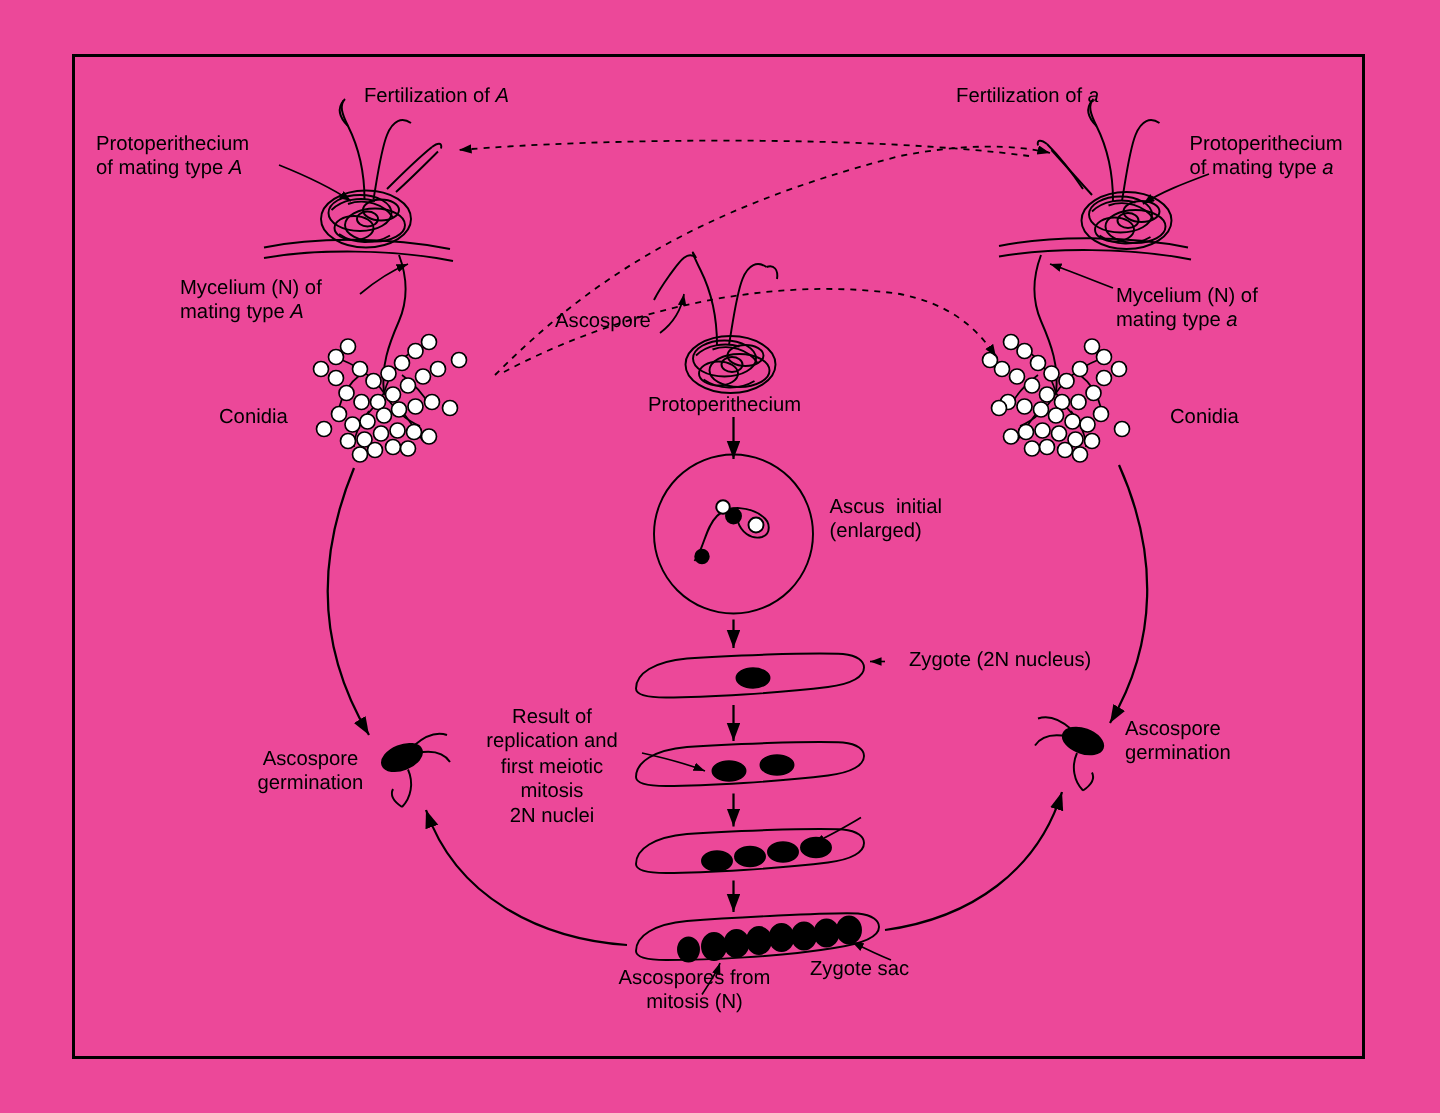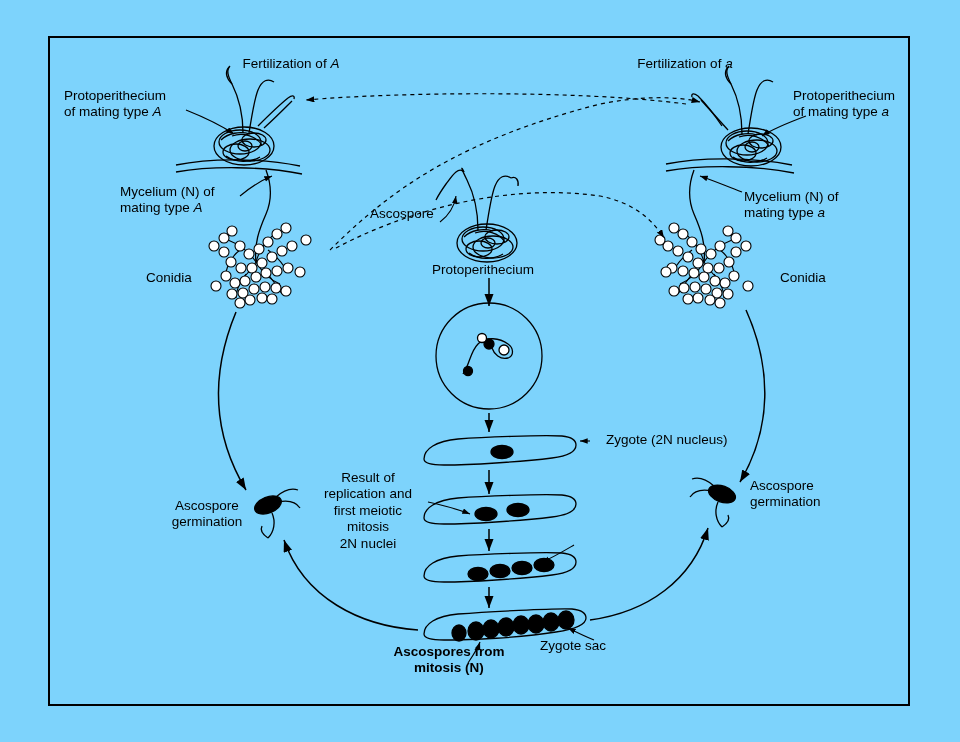--- a/index.html
+++ b/index.html
@@ -7,21 +7,21 @@
     padding: 0;
     background: #ffffff;
   }
   body {
     font-family: "Liberation Sans", sans-serif;
   }
   #canvas {
     position: relative;
     width: 960px;
     height: 742px;
-    background: #7dd3fc;
+    background: #ec4899;
     overflow: hidden;
   }
   #frame {
     position: absolute;
     left: 48px;
     top: 36px;
     width: 862px;
     height: 670px;
     border: 2px solid #000000;
     box-sizing: border-box;
@@ -329,27 +329,28 @@
   <div class="lbl" style="left:744px; top:189px; width:140px;"><span>Mycelium (N) of</span><br><span>mating type </span><span class="it">a</span></div>
 
   <div class="lbl" style="left:146px; top:270px;">Conidia</div>
 
   <div class="lbl" style="left:780px; top:270px;">Conidia</div>
 
   <div class="lbl" style="left:370px; top:206px;">Ascospore</div>
 
   <div class="lbl" style="left:432px; top:262px;">Protoperithecium</div>
 
+  <div class="lbl" style="left:553px; top:330px; width:120px;"><span>Ascus  initial</span><br><span>(enlarged)</span></div>
 
   <div class="lbl" style="left:594px; top:432px;margin-left:12px;">Zygote (2N nucleus)</div>
 
   <div class="lbl right" style="left:312px; top:470px; width:112px;"><span>Result of</span><br><span>replication and</span><br><span>first meiotic</span><br><span>mitosis</span><br><span>2N nuclei</span></div>
 
 
-  <div class="lbl center" style="left:384px; top:644px; width:130px;font-weight:bold;"><span>Ascospores from</span><br><span>mitosis (N)</span></div>
+  <div class="lbl center" style="left:398px; top:644px; width:130px;"><span>Ascospores from</span><br><span>mitosis (N)</span></div>
 
   <div class="lbl" style="left:540px; top:638px;">Zygote sac</div>
 
   <div class="lbl center" style="left:156px; top:498px; width:102px;"><span>Ascospore</span><br><span>germination</span></div>
 
   <div class="lbl" style="left:750px; top:478px; width:110px;"><span>Ascospore</span><br><span>germination</span></div>
 
 </div>
 
 </body></html>

